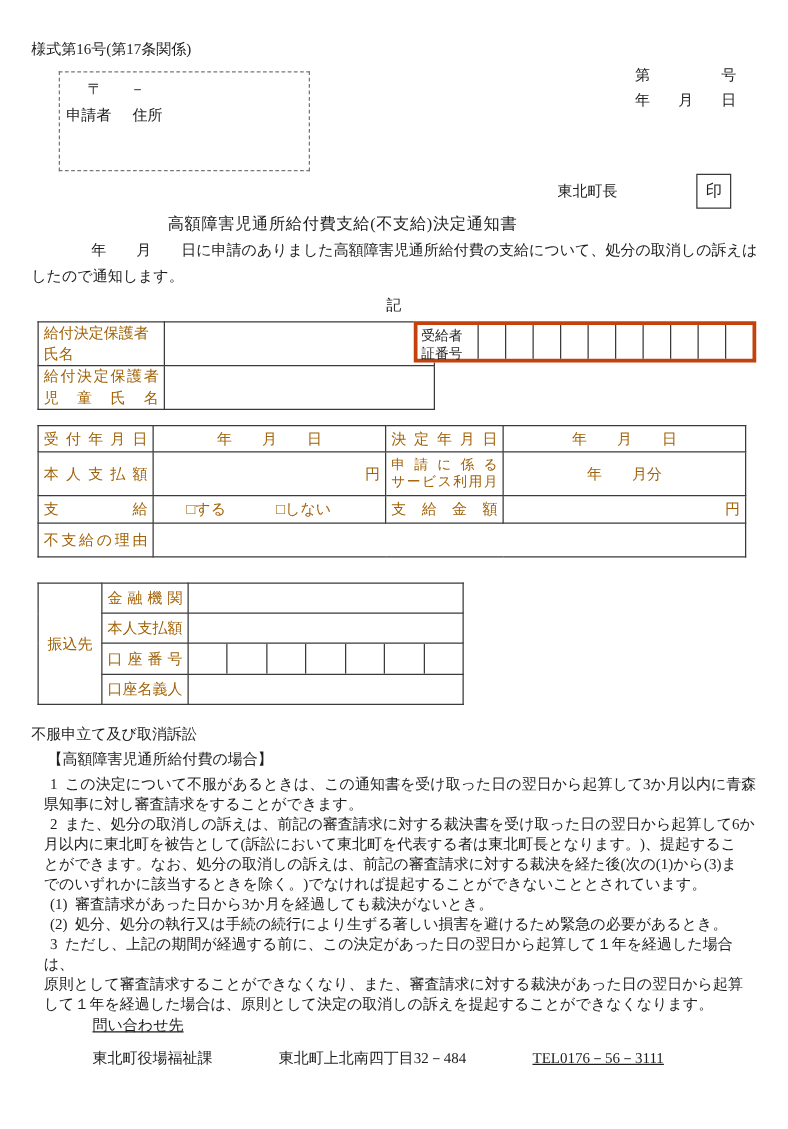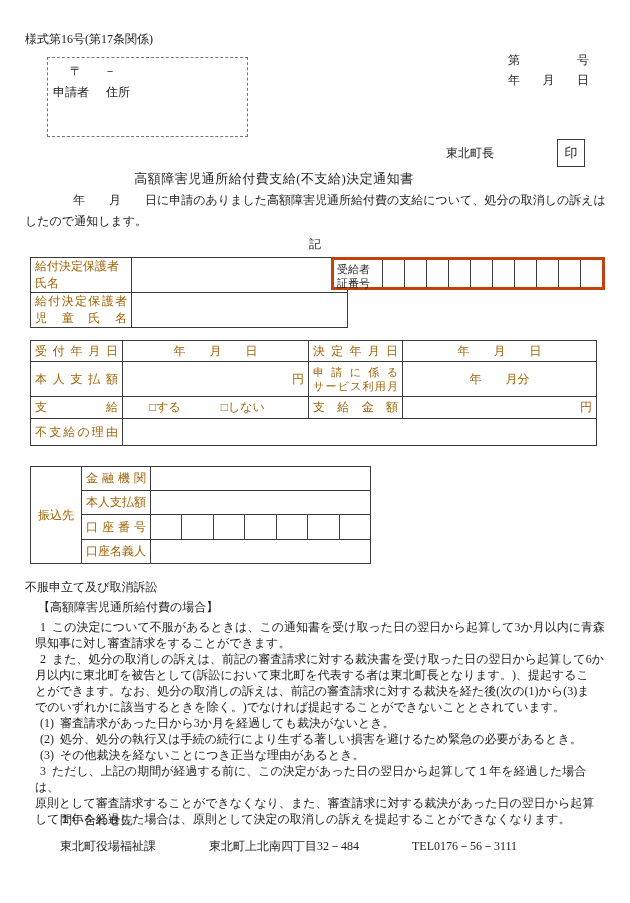--- a/index.html
+++ b/index.html
@@ -227,29 +227,26 @@
 とができます。なお、処分の取消しの訴えは、前記の審査請求に対する裁決を経た後(次の(1)から(3)ま
 でのいずれかに該当するときを除く。)でなければ提起することができないこととされています。</span>
     </div>
     <div class="appeal-item">
       <span class="item-num">(1)</span><span class="item-text">審査請求があった日から3か月を経過しても裁決がないとき。</span>
     </div>
     <div class="appeal-item">
       <span class="item-num">(2)</span><span class="item-text">処分、処分の執行又は手続の続行により生ずる著しい損害を避けるため緊急の必要があるとき。</span>
     </div>
     <div class="appeal-item">
-      <span class="item-num">(3)</span><span class="item-text">その他裁決を経ないことにつき正当な理由があるとき。</span>
-    </div>
-    <div class="appeal-item">
       <span class="item-num">3</span><span class="item-text">ただし、上記の期間が経過する前に、この決定があった日の翌日から起算して１年を経過した場合は、
 原則として審査請求することができなくなり、また、審査請求に対する裁決があった日の翌日から起算
 して１年を経過した場合は、原則として決定の取消しの訴えを提起することができなくなります。</span>
     </div>
   </div>
 
-  <div class="abs" style="left:60px;top:812px;">
+  <div class="abs" style="left:74px;top:812px;text-decoration:underline;">
     <div>問い合わせ先</div>
     <div class="contact-row">
       <span class="c-office">東北町役場福祉課</span><span class="c-address">東北町上北南四丁目32－484</span><span class="c-tel">TEL0176－56－3111</span>
     </div>
   </div>
 
 </div>
 
 </body></html>

